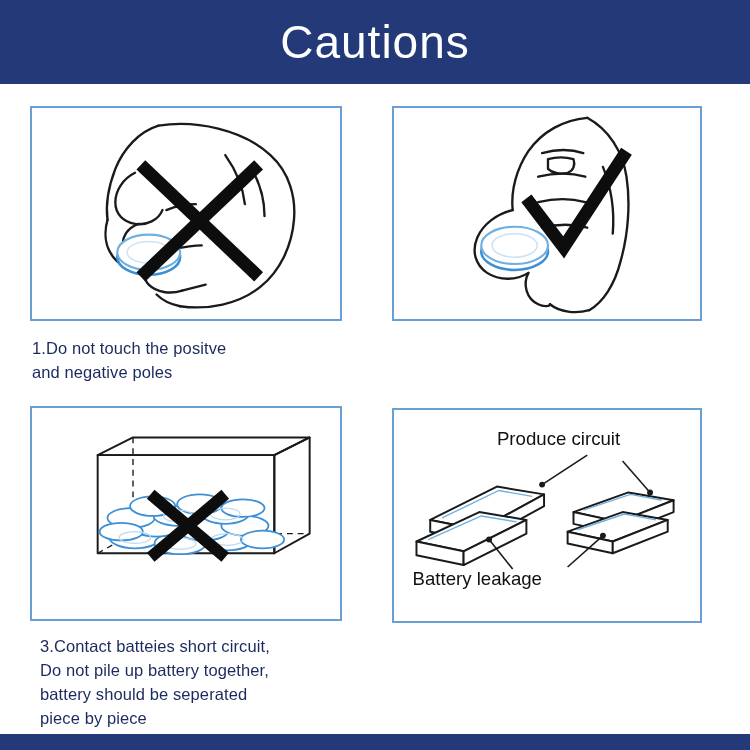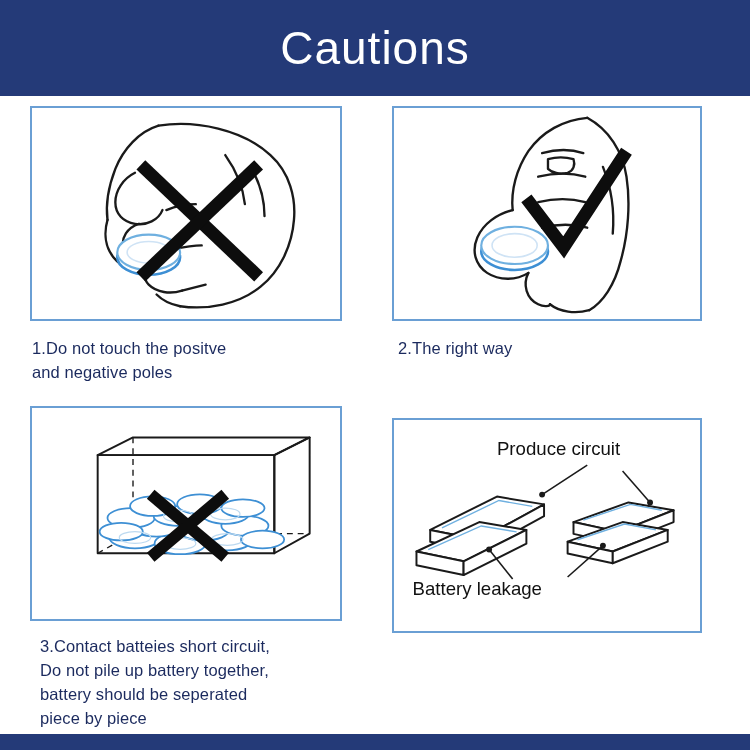--- a/index.html
+++ b/index.html
@@ -20,21 +20,21 @@
     position: relative;
     background: #ffffff;
     box-sizing: border-box;
   }
   
   #header-bar {
     position: absolute;
     left: 0;
     top: 0;
     width: 750px;
-    height: 96px;
+    height: 84px;
     background: #243a78;
     display: flex;
     align-items: center;
     justify-content: center;
   }
   #header-title {
     color: #ffffff;
     font-size: 46px;
     font-weight: 400;
     letter-spacing: 1px;
@@ -72,21 +72,21 @@
 
   #panel-1 { left: 30px;  top: 30px;  width: 312px; height: 215px; }
   #cap-1   { left: 32px;  top: 260px; width: 330px; }
 
   #panel-2 { left: 392px; top: 30px;  width: 310px; height: 215px; }
   #cap-2   { left: 398px; top: 260px; width: 320px; }
 
   #panel-3 { left: 30px;  top: 330px; width: 312px; height: 215px; }
   #cap-3   { left: 40px;  top: 558px; width: 340px; }
 
-  #panel-4 { left: 392px; top: 342px; width: 310px; height: 215px; }
+  #panel-4 { left: 392px; top: 332px; width: 310px; height: 215px; }
   #cap-4   { left: 398px; top: 558px; width: 330px; }
 
   #footer-bar {
     position: absolute;
     left: 0;
     top: 734px;
     width: 750px;
     height: 16px;
     background: #243a78;
   }
@@ -169,21 +169,20 @@
           <ellipse cx="122" cy="146" rx="34" ry="19" fill="#ffffff" stroke="#3d8fd4" stroke-width="2.6"></ellipse>
           <ellipse cx="122" cy="140" rx="34" ry="19" fill="#ffffff" stroke="#6fb0e0" stroke-width="2.2"></ellipse>
           <ellipse cx="122" cy="140" rx="23" ry="12" fill="none" stroke="#cfe3f5" stroke-width="1.6"></ellipse>
         </g>
 
         <g stroke="#0d0d0d" stroke-width="13" fill="none" stroke-linecap="butt" stroke-linejoin="miter">
           <polyline points="134,92 172,142 236,44"></polyline>
         </g>
       </svg>
     </div>
-    <div class="caption" id="cap-2">2.The right way</div>
 
     <div class="panel" id="panel-3">
       <svg viewBox="0 0 312 215" xmlns="http://www.w3.org/2000/svg" aria-hidden="true">
 
         <g fill="none" stroke="#1a1a1a" stroke-width="2" stroke-linejoin="round">
 
           <polygon points="66,48 246,48 282,30 102,30"></polygon>
 
           <polygon points="66,48 246,48 246,148 66,148"></polygon>
 

